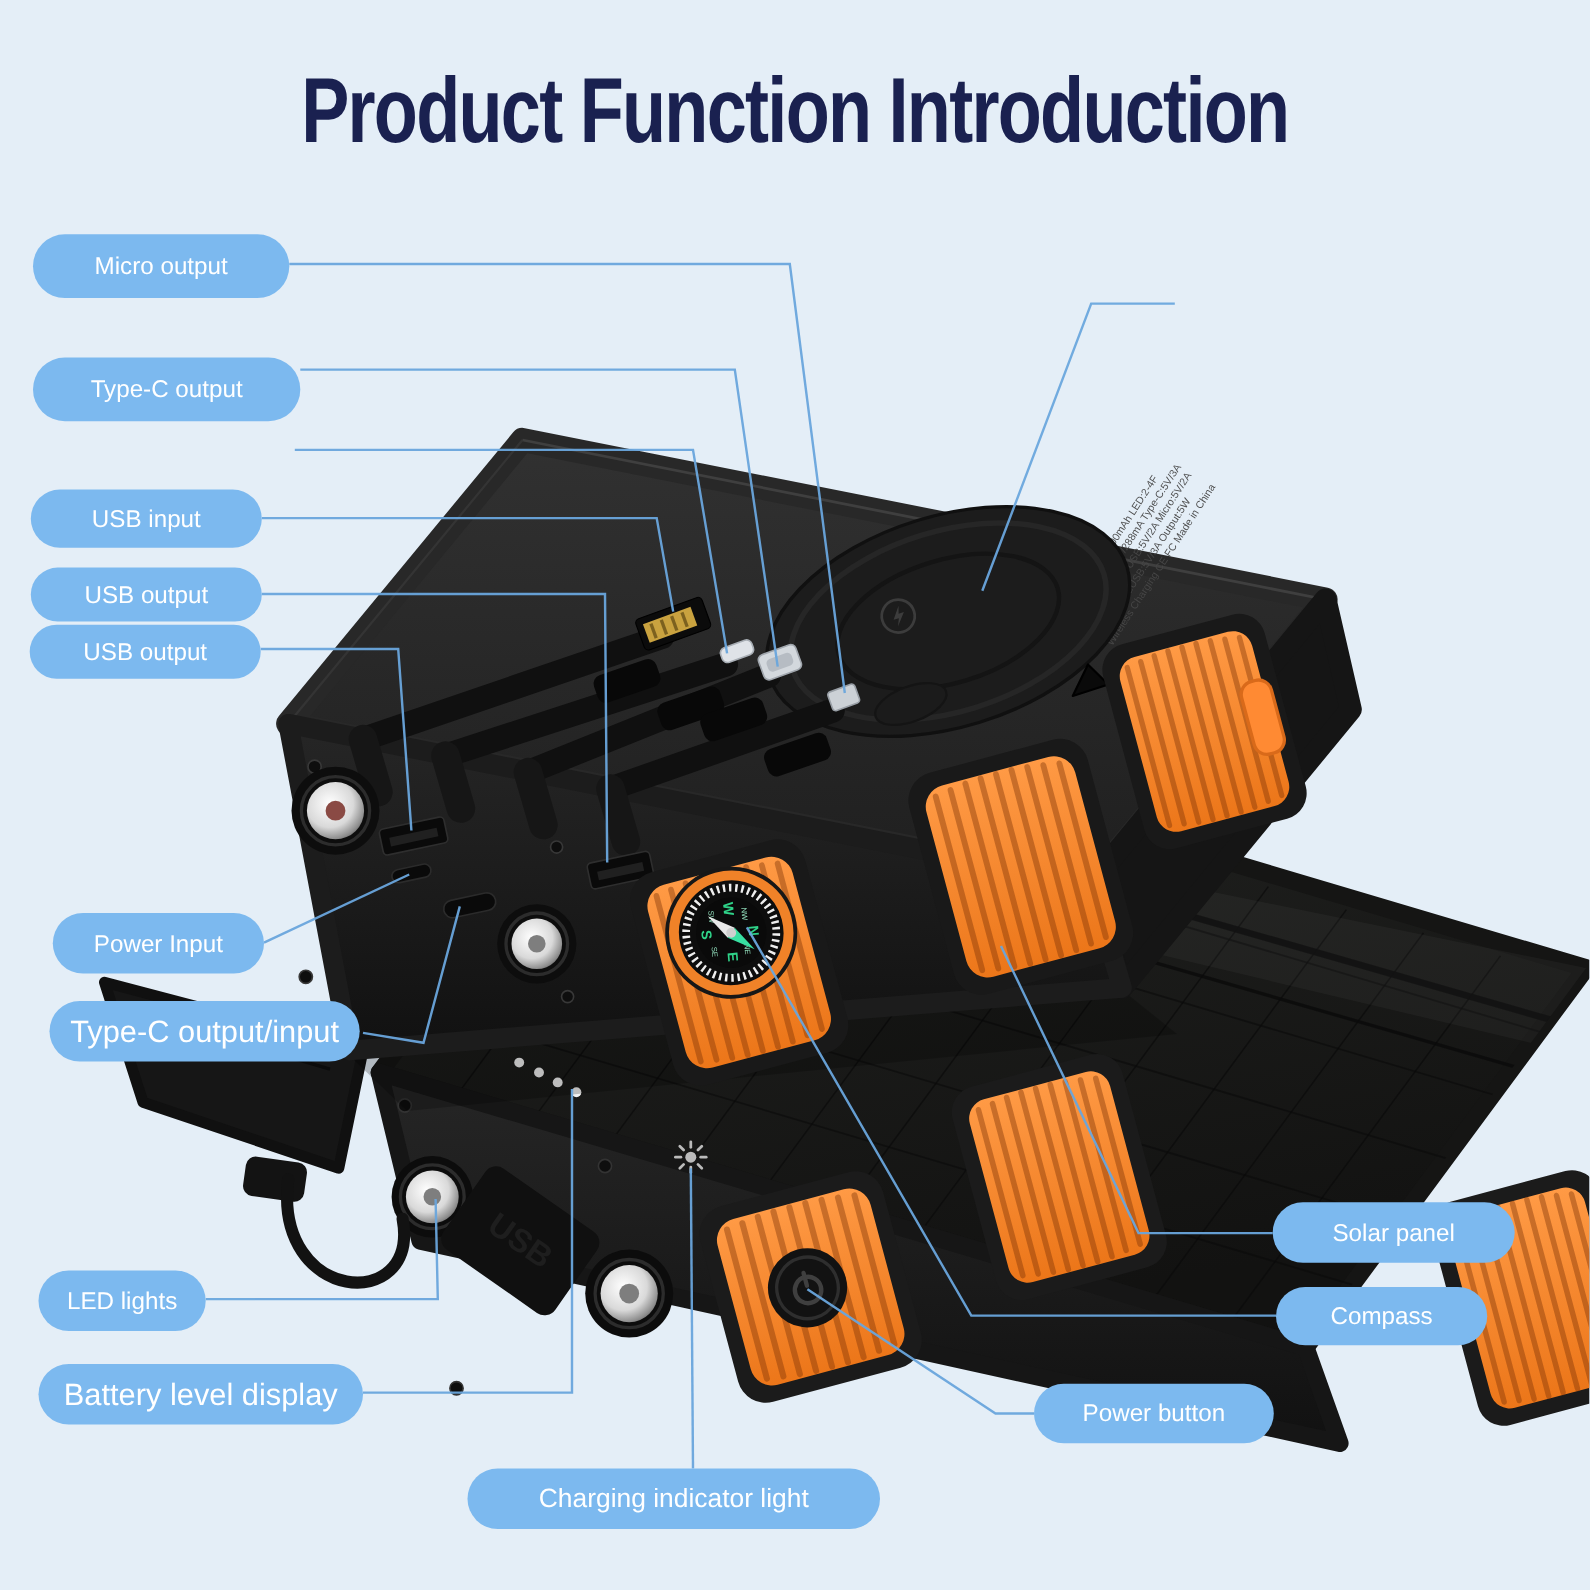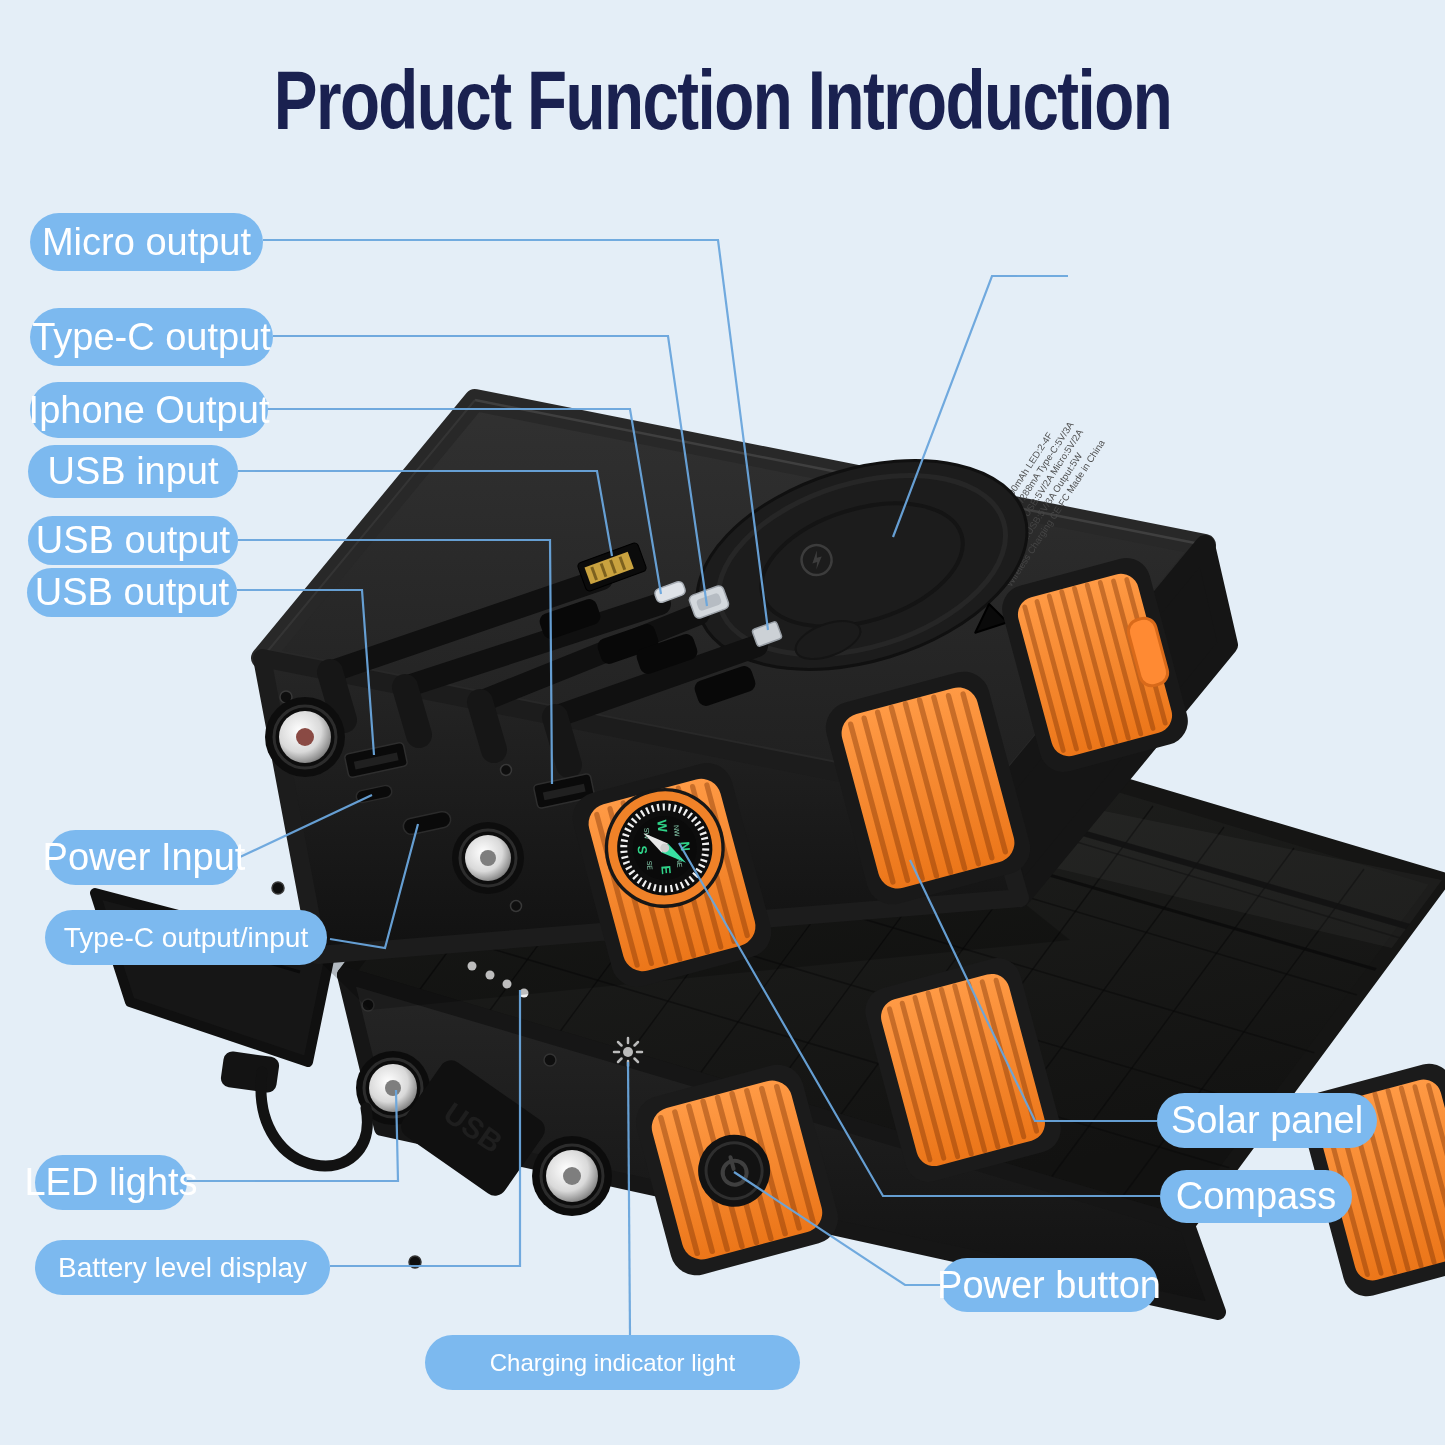--- a/index.html
+++ b/index.html
@@ -9,21 +9,21 @@
   }
   #scene{position:absolute;left:0;top:0;width:1445px;height:1445px;}
   .title{
     position:absolute;left:0;right:0;top:52px;text-align:center;
     font-size:84px;font-weight:bold;color:#1a2150;letter-spacing:-2px;
     transform:scaleX(0.78);white-space:nowrap;
   }
   .pill{
     position:absolute;background:#7cb9ef;border-radius:999px;
     display:flex;align-items:center;justify-content:center;
-    color:#ffffff;font-size:38px;white-space:nowrap;
+    color:#ffffff;font-size:22px;white-space:nowrap;
   }
 </style>
 </head>
 <body>
 
 <div id="stage">
 
   <svg id="scene" viewBox="0 0 1445 1445">
     <defs>
       <linearGradient id="gTop" x1="0" y1="0" x2="0" y2="1">
@@ -358,22 +358,21 @@
       <polyline points="1157,1121 1035,1121 910,860"></polyline>
       <polyline points="1160,1196 883,1196 679,843"></polyline>
       <polyline points="940,1285 905,1285 734,1172"></polyline>
       <polyline points="630,1335 628,1062"></polyline>
     </g>
   </svg>
 
   <div class="title">Product Function Introduction</div>
 
   <div class="pill" style="left:30px;top:213px;width:233px;height:58px;">Micro output</div>
-  <div class="pill" style="left:30px;top:308px;width:243px;height:58px;text-align:right;">Type-C output</div>
-  <div class="pill" style="left:30px;top:382px;width:238px;height:56px;">Iphone Output</div>
+  <div class="pill" style="left:30px;top:325px;width:243px;height:58px;text-align:right;">Type-C output</div>
   <div class="pill" style="left:28px;top:445px;width:210px;height:53px;">USB input</div>
   <div class="pill" style="left:28px;top:516px;width:210px;height:49px;">USB output</div>
   <div class="pill" style="left:27px;top:568px;width:210px;height:49px;">USB output</div>
   <div class="pill" style="left:48px;top:830px;width:192px;height:55px;">Power Input</div>
   <div class="pill" style="left:45px;top:910px;width:282px;height:55px;font-size:28px;">Type-C output/input</div>
   <div class="pill" style="left:35px;top:1155px;width:152px;height:55px;">LED lights</div>
   <div class="pill" style="left:35px;top:1240px;width:295px;height:55px;font-size:28px;">Battery level display</div>
   <div class="pill" style="left:1157px;top:1093px;width:220px;height:55px;">Solar panel</div>
   <div class="pill" style="left:1160px;top:1170px;width:192px;height:53px;">Compass</div>
   <div class="pill" style="left:940px;top:1258px;width:218px;height:54px;">Power button</div>

